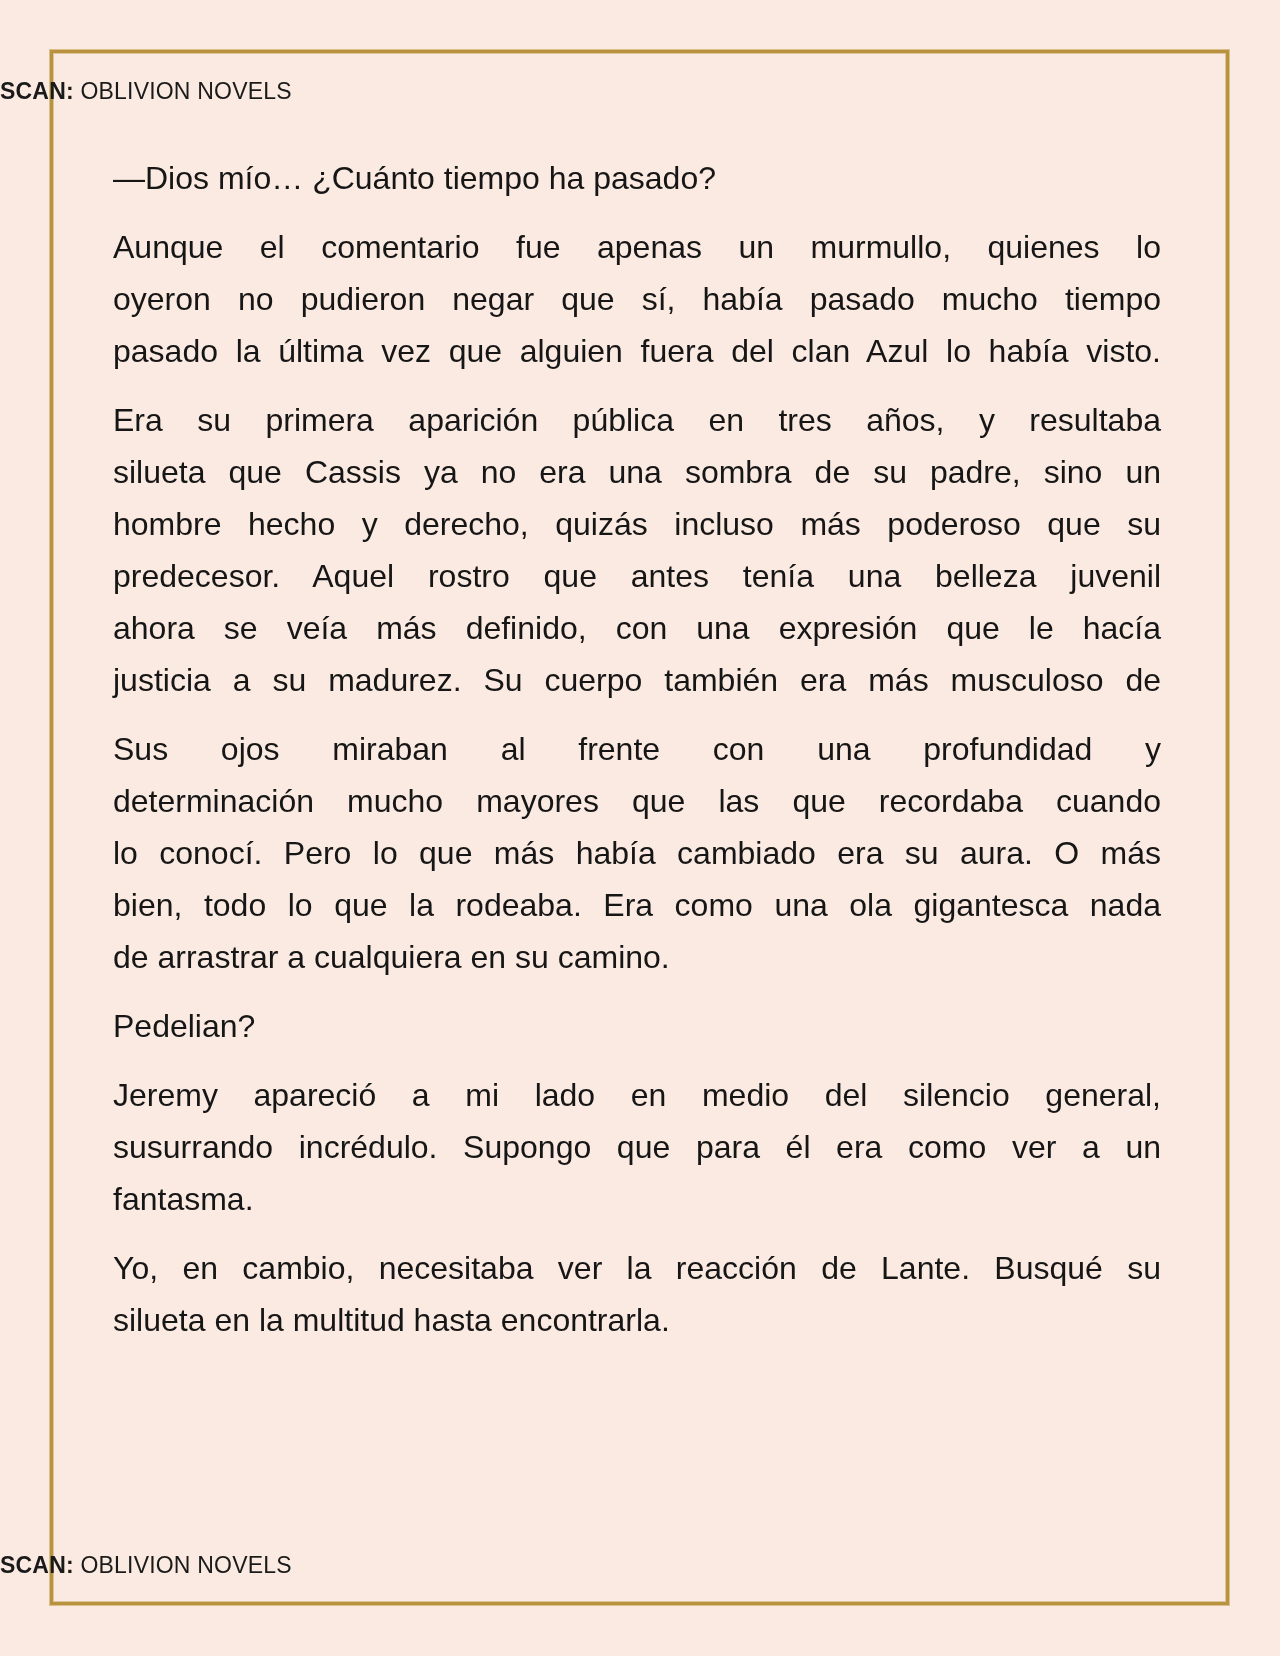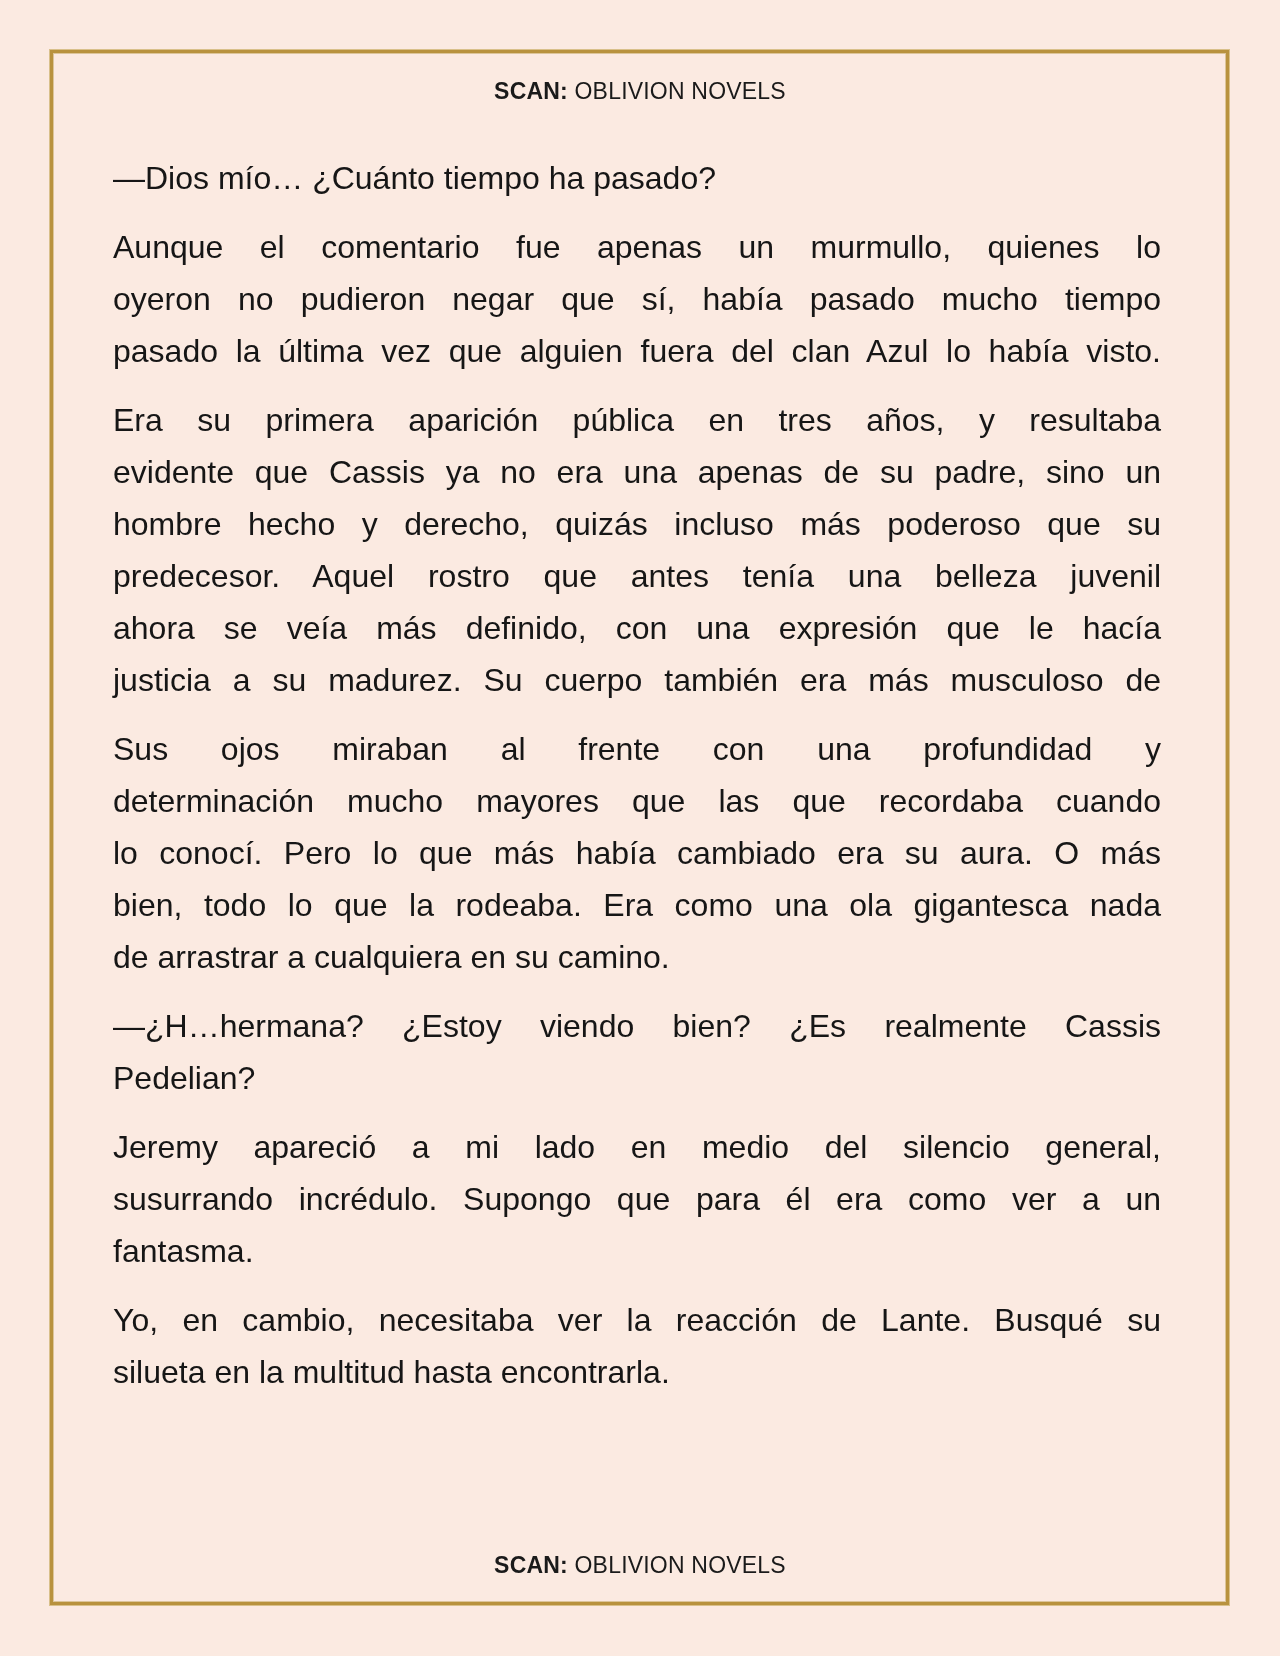--- a/index.html
+++ b/index.html
@@ -15,21 +15,21 @@
     position: absolute;
     left: 50px; top: 50px;
     width: 1179px; height: 1555px;
     box-sizing: border-box;
     border: 3px solid #b8923e;
     box-shadow: 0 0 0 1px #d9c08a, inset 0 0 0 1px #dcc59a;
   }
   .scan-label {
     position: absolute;
     left: 0; right: 0;
-    text-align: center;
+    text-align: left;
     font-size: 23px;
     letter-spacing: 0.2px;
     color: #1a1a1a;
   }
   .scan-label b { font-weight: bold; }
   .scan-top { top: 78px; }
   .scan-bottom { top: 1552px; }
   .content {
     position: absolute;
     left: 113px;
@@ -61,35 +61,34 @@
   <div class="para">
     <span class="line last">—Dios mío… ¿Cuánto tiempo ha pasado?</span>
   </div>
   <div class="para">
     <span class="line">Aunque el comentario fue apenas un murmullo, quienes lo</span>
     <span class="line">oyeron no pudieron negar que sí, había pasado mucho tiempo</span>
     <span class="line">pasado la última vez que alguien fuera del clan Azul lo había visto.</span>
   </div>
   <div class="para">
     <span class="line">Era su primera aparición pública en tres años, y resultaba</span>
-    <span class="line">evidente que Cassis ya no era una apenas de su padre, sino un</span>
+    <span class="line">silueta que Cassis ya no era una sombra de su padre, sino un</span>
     <span class="line">hombre hecho y derecho, quizás incluso más poderoso que su</span>
     <span class="line">predecesor. Aquel rostro que antes tenía una belleza juvenil</span>
     <span class="line">ahora se veía más definido, con una expresión que le hacía</span>
     <span class="line">justicia a su madurez. Su cuerpo también era más musculoso de</span>
   </div>
   <div class="para">
     <span class="line">Sus ojos miraban al frente con una profundidad y</span>
     <span class="line">determinación mucho mayores que las que recordaba cuando</span>
     <span class="line">lo conocí. Pero lo que más había cambiado era su aura. O más</span>
     <span class="line">bien, todo lo que la rodeaba. Era como una ola gigantesca nada</span>
     <span class="line last">de arrastrar a cualquiera en su camino.</span>
   </div>
   <div class="para">
-    <span class="line">—¿H…hermana? ¿Estoy viendo bien? ¿Es realmente Cassis</span>
     <span class="line last">Pedelian?</span>
   </div>
   <div class="para">
     <span class="line">Jeremy apareció a mi lado en medio del silencio general,</span>
     <span class="line">susurrando incrédulo. Supongo que para él era como ver a un</span>
     <span class="line last">fantasma.</span>
   </div>
   <div class="para">
     <span class="line">Yo, en cambio, necesitaba ver la reacción de Lante. Busqué su</span>
     <span class="line last">silueta en la multitud hasta encontrarla.</span>

